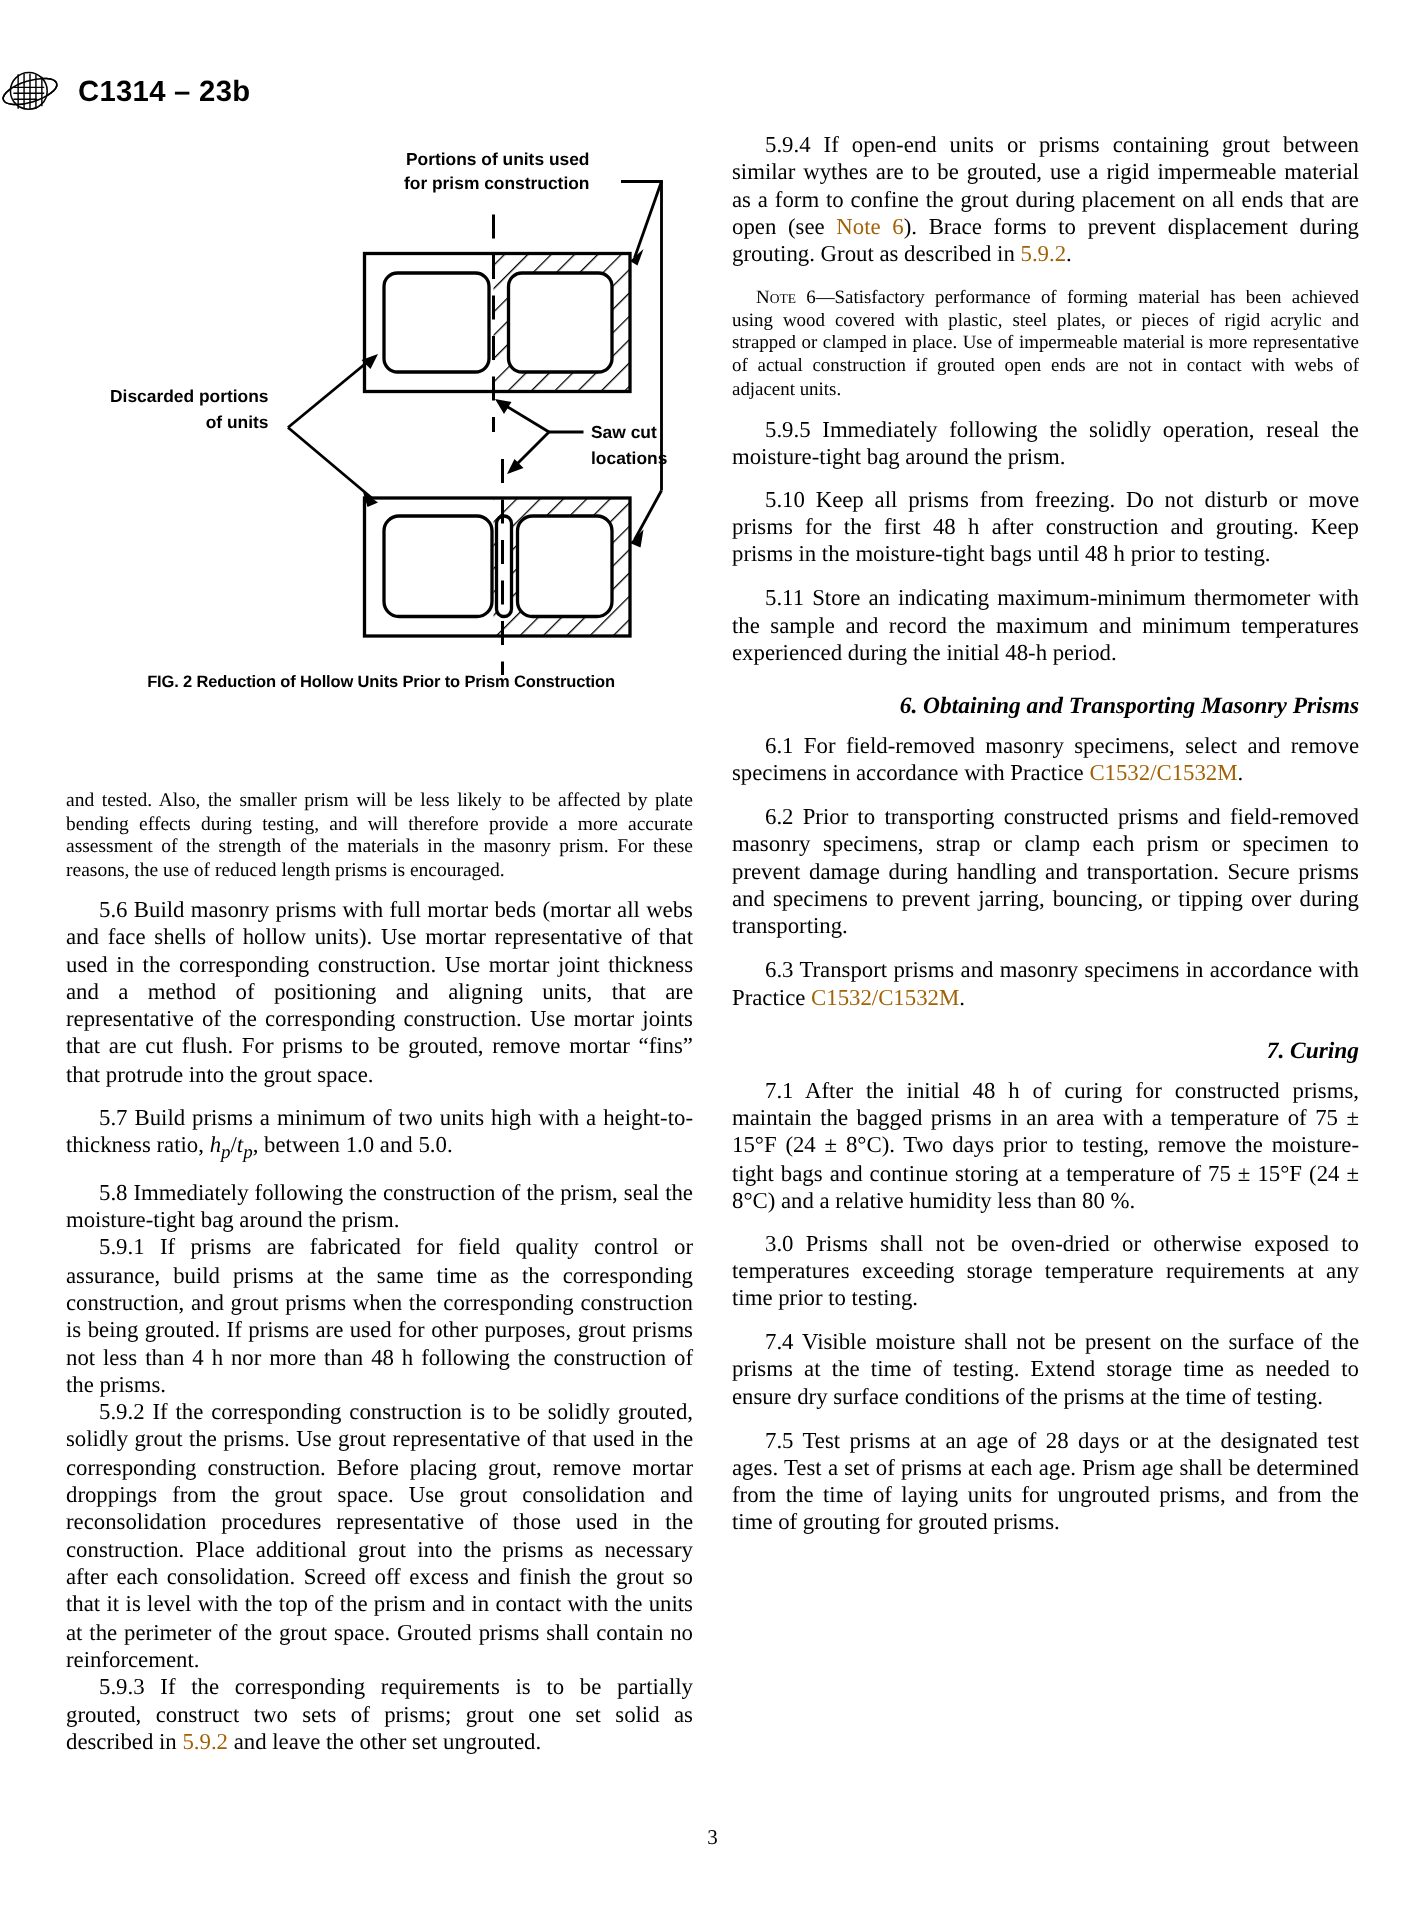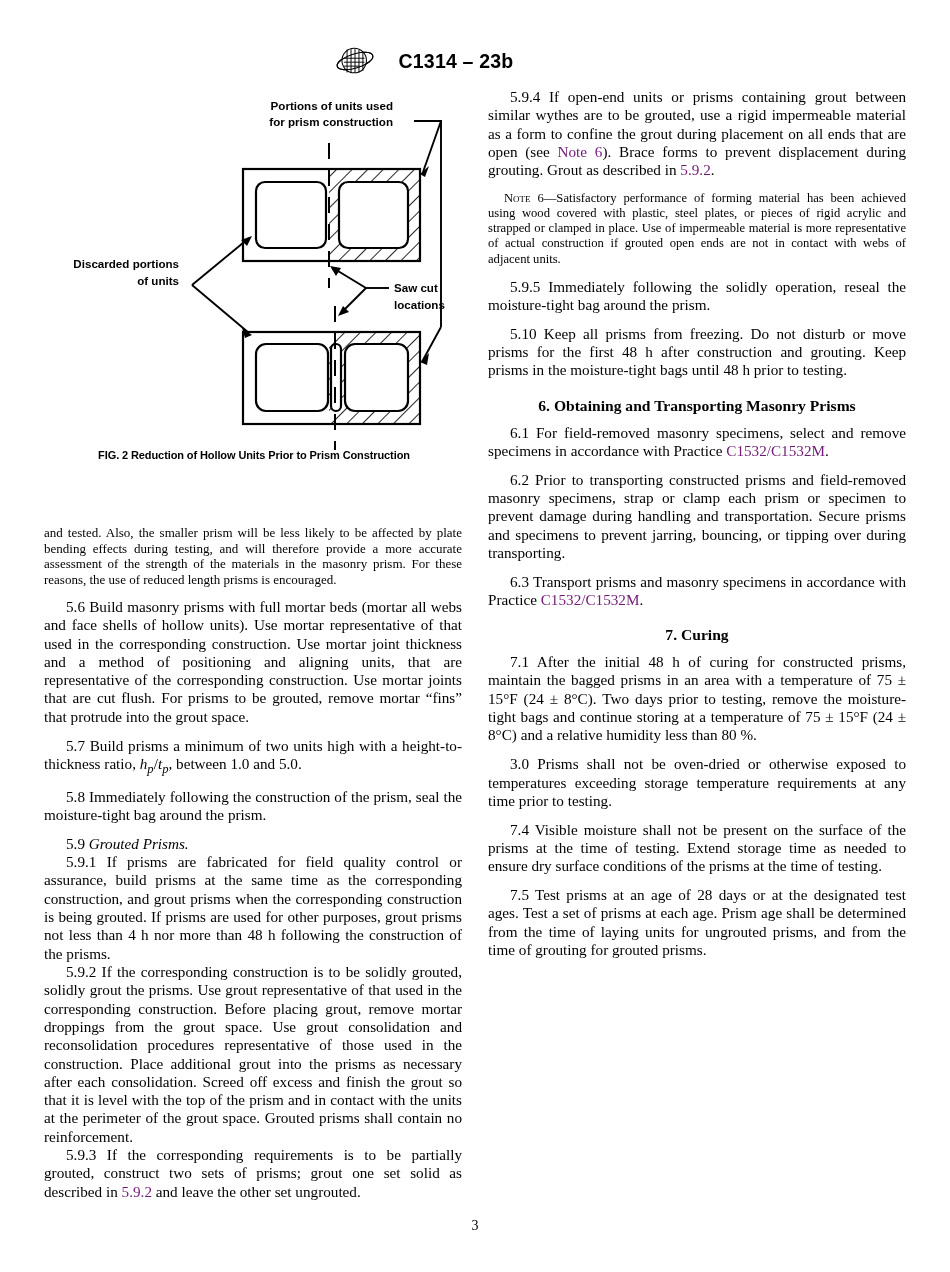--- a/index.html
+++ b/index.html
@@ -17,22 +17,22 @@
   }
 
   
   .header {
     position: absolute;
     top: 44px;
     left: 0;
     width: 848px;
     display: flex;
     align-items: center;
-    justify-content: center;
-    gap: 24px;
+    justify-content: flex-start;
+    gap: 12px;
   }
   .astm-logo {
     width: 40px;
     height: 34px;
     display: block;
   }
   .doc-designation {
     font-family: "Liberation Sans", sans-serif;
     font-weight: bold;
     font-size: 19.5px;
@@ -61,23 +61,24 @@
   p.gap { margin-top: 10.5px; }
   p.tight { margin-top: 0px; }
 
   .sec-head {
     font-family: "Liberation Serif", serif;
     font-weight: bold;
     font-size: 15.6px;
     margin-top: 17px;
     margin-bottom: 8px;
     text-indent: 0;
-    text-align: center;
-  }
-  .ref { color: #701a75; font-family: Liberation Serif, serif; }
+    text-align: right;
+    font-style: italic;
+  }
+  .ref { color: #a16207; font-family: Liberation Serif, serif; }
   .ital { font-style: italic; }
 
   .note {
     font-size: 12.6px;
     line-height: 1.21;
     text-indent: 16px;
     text-align: justify;
     margin-top: 11px;
     margin-bottom: 11px;
   }
@@ -205,40 +206,40 @@
 <div class="col col-left" style="top:525px;">
 
   <p class="nodent" style="font-size:13px; line-height:1.2;">and tested. Also, the smaller prism will be less likely to be affected by plate bending effects during testing, and will therefore provide a more accurate assessment of the strength of the materials in the masonry prism. For these reasons, the use of reduced length prisms is encouraged.</p>
 
   <p class="gap">5.6  Build masonry prisms with full mortar beds (mortar all webs and face shells of hollow units). Use mortar representative of that used in the corresponding construction. Use mortar joint thickness and a method of positioning and aligning units, that are representative of the corresponding construction. Use mortar joints that are cut flush. For prisms to be grouted, remove mortar “fins” that protrude into the grout space.</p>
 
   <p class="gap"><span>5.7  Build prisms a minimum of two units high with a height-to-thickness ratio, </span><i>h</i><sub><i>p</i></sub><span>/</span><i>t</i><sub><i>p</i></sub><span>, between 1.0 and 5.0.</span></p>
 
   <p class="gap">5.8  Immediately following the construction of the prism, seal the moisture-tight bag around the prism.</p>
 
-  <p class="gap"><span>5.9  </span><span class="ital">Grouted Prisms.</span></p>
 
   <p class="tight">5.9.1 If prisms are fabricated for field quality control or assurance, build prisms at the same time as the corresponding construction, and grout prisms when the corresponding construction is being grouted. If prisms are used for other purposes, grout prisms not less than 4 h nor more than 48 h following the construction of the prisms.</p>
 
   <p class="tight">5.9.2 If the corresponding construction is to be solidly grouted, solidly grout the prisms. Use grout representative of that used in the corresponding construction. Before placing grout, remove mortar droppings from the grout space. Use grout consolidation and reconsolidation procedures representative of those used in the construction. Place additional grout into the prisms as necessary after each consolidation. Screed off excess and finish the grout so that it is level with the top of the prism and in contact with the units at the perimeter of the grout space. Grouted prisms shall contain no reinforcement.</p>
 
   <p class="tight"><span>5.9.3 If the corresponding requirements is to be partially grouted, construct two sets of prisms; grout one set solid as described in </span><span class="ref">5.9.2</span><span> and leave the other set ungrouted.</span></p>
 
 </div>
 
 <div class="col col-right">
 
   <p><span>5.9.4  If open-end units or prisms containing grout between similar wythes are to be grouted, use a rigid impermeable material as a form to confine the grout during placement on all ends that are open (see </span><span class="ref">Note 6</span><span>). Brace forms to prevent displacement during grouting. Grout as described in </span><span class="ref">5.9.2</span><span>.</span></p>
 
   <p class="note"><span class="smallcaps">Note</span><span> 6—Satisfactory performance of forming material has been achieved using wood covered with plastic, steel plates, or pieces of rigid acrylic and strapped or clamped in place. Use of impermeable material is more representative of actual construction if grouted open ends are not in contact with webs of adjacent units.</span></p>
 
   <p>5.9.5  Immediately following the solidly operation, reseal the moisture-tight bag around the prism.</p>
 
   <p class="gap">5.10  Keep all prisms from freezing. Do not disturb or move prisms for the first 48 h after construction and grouting. Keep prisms in the moisture-tight bags until 48 h prior to testing.</p>
 
+  <p class="gap">5.11  Store an indicating maximum-minimum thermometer with the sample and record the maximum and minimum temperatures experienced during the initial 48-h period.</p>
 
   <div class="sec-head">6.  Obtaining and Transporting Masonry Prisms</div>
 
   <p><span>6.1  For field-removed masonry specimens, select and remove specimens in accordance with Practice </span><span class="ref">C1532/C1532M</span><span>.</span></p>
 
   <p class="gap">6.2  Prior to transporting constructed prisms and field-removed masonry specimens, strap or clamp each prism or specimen to prevent damage during handling and transportation. Secure prisms and specimens to prevent jarring, bouncing, or tipping over during transporting.</p>
 
   <p class="gap"><span>6.3  Transport prisms and masonry specimens in accordance with Practice </span><span class="ref">C1532/C1532M</span><span>.</span></p>
 
 

